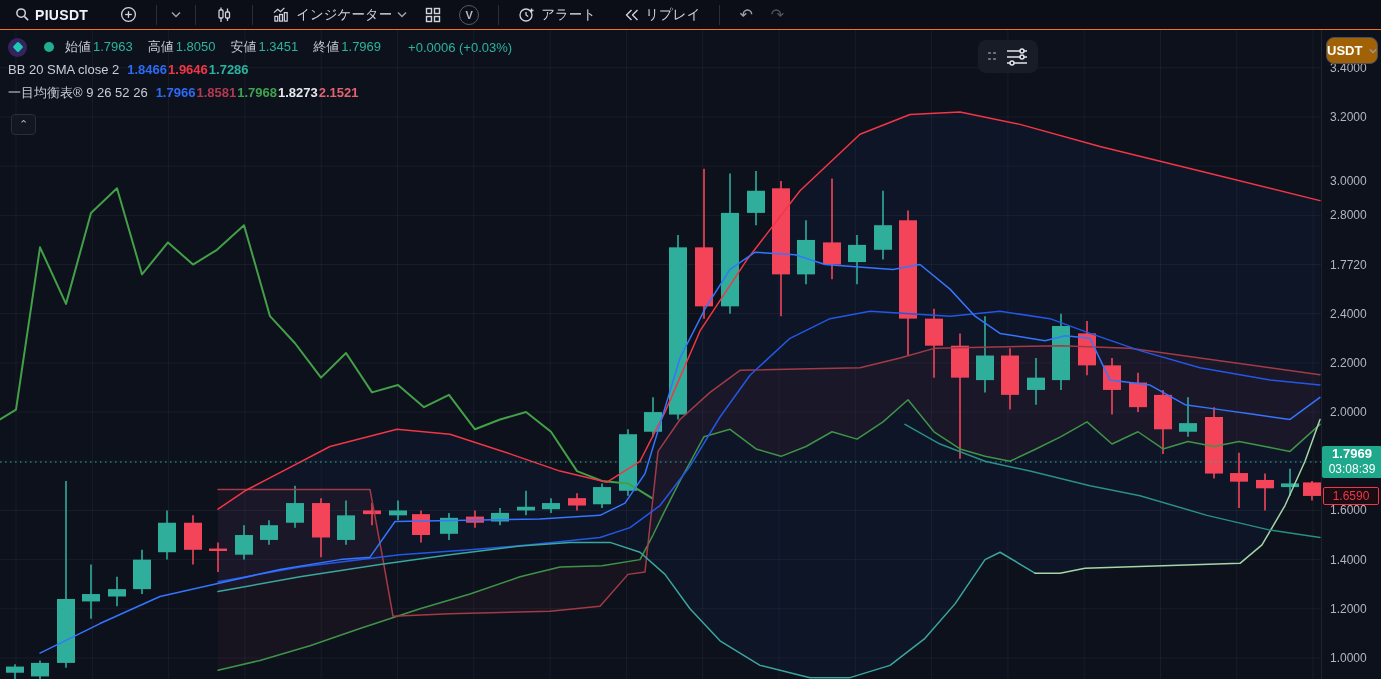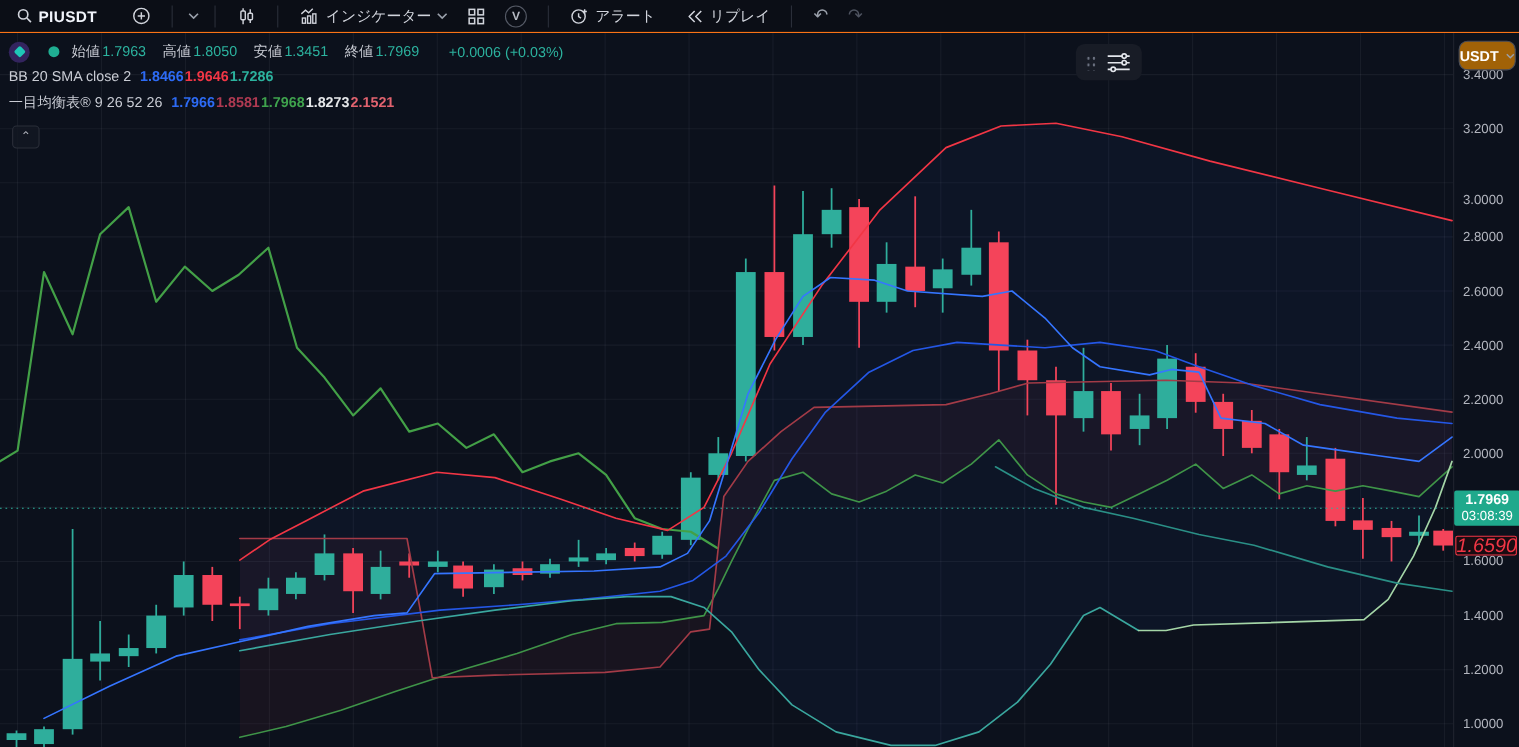--- a/index.html
+++ b/index.html
@@ -59,21 +59,21 @@
   #usdt-btn { position:absolute; top:7px; left:4px; width:52px; height:27px; z-index:6;
     background:#a16207; border:1px solid #4a4e58; border-radius:8px;
     display:flex; align-items:center; justify-content:space-between; gap:3px;
     color:#fff; font-size:13px; font-weight:bold; cursor:pointer; }
   #price-badge { position:absolute; left:0; width:60px; height:32px; z-index:5; border-radius:2px;
     color:#fff; text-align:center; }
   #price-badge .p { font-size:13px; font-weight:bold; line-height:16px; }
   #price-badge .c { font-size:12px; line-height:15px; }
   #alert-badge { position:absolute; left:1px; width:56px; height:18px; z-index:4; border-radius:2px;
     background:rgba(28,12,17,.92); border:1px solid #f23645; color:#f23645;
-    font-size:18px; line-height:16px; text-align:center;font-style:italic; }
+    font-size:12px; line-height:16px; text-align:center; }
 </style>
 </head>
 <body>
 
 <div id="app">
 
   <div id="toolbar">
     <div class="tb-btn">
       <span class="icon">
         <svg width="15" height="15" viewBox="0 0 16 16" fill="none" stroke="#d1d4dc" stroke-width="1.6">
@@ -376,21 +376,21 @@
         </span>
       </div>
     </div>
 
     <div id="axis">
       <div id="ticks">
           <div class="tick" style="top: 30.82px;">3.4000</div>
           <div class="tick" style="top: 80px;">3.2000</div>
           <div class="tick" style="top: 144px;">3.0000</div>
           <div class="tick" style="top: 178.36px;">2.8000</div>
-          <div class="tick" style="top: 227.54px;">2.6000</div>
+          <div class="tick" style="top: 227.54px;">1.7720</div>
           <div class="tick" style="top: 276.72px;">2.4000</div>
           <div class="tick" style="top: 325.9px;">2.2000</div>
           <div class="tick" style="top: 375.08px;">2.0000</div>
           <div class="tick" style="top: 473.44px;">1.6000</div>
           <div class="tick" style="top: 522.62px;">1.4000</div>
           <div class="tick" style="top: 571.8px;">1.2000</div>
           <div class="tick" style="top: 620.98px;">1.0000</div>
         </div>
       <div id="usdt-btn">
         <span>USDT</span>

